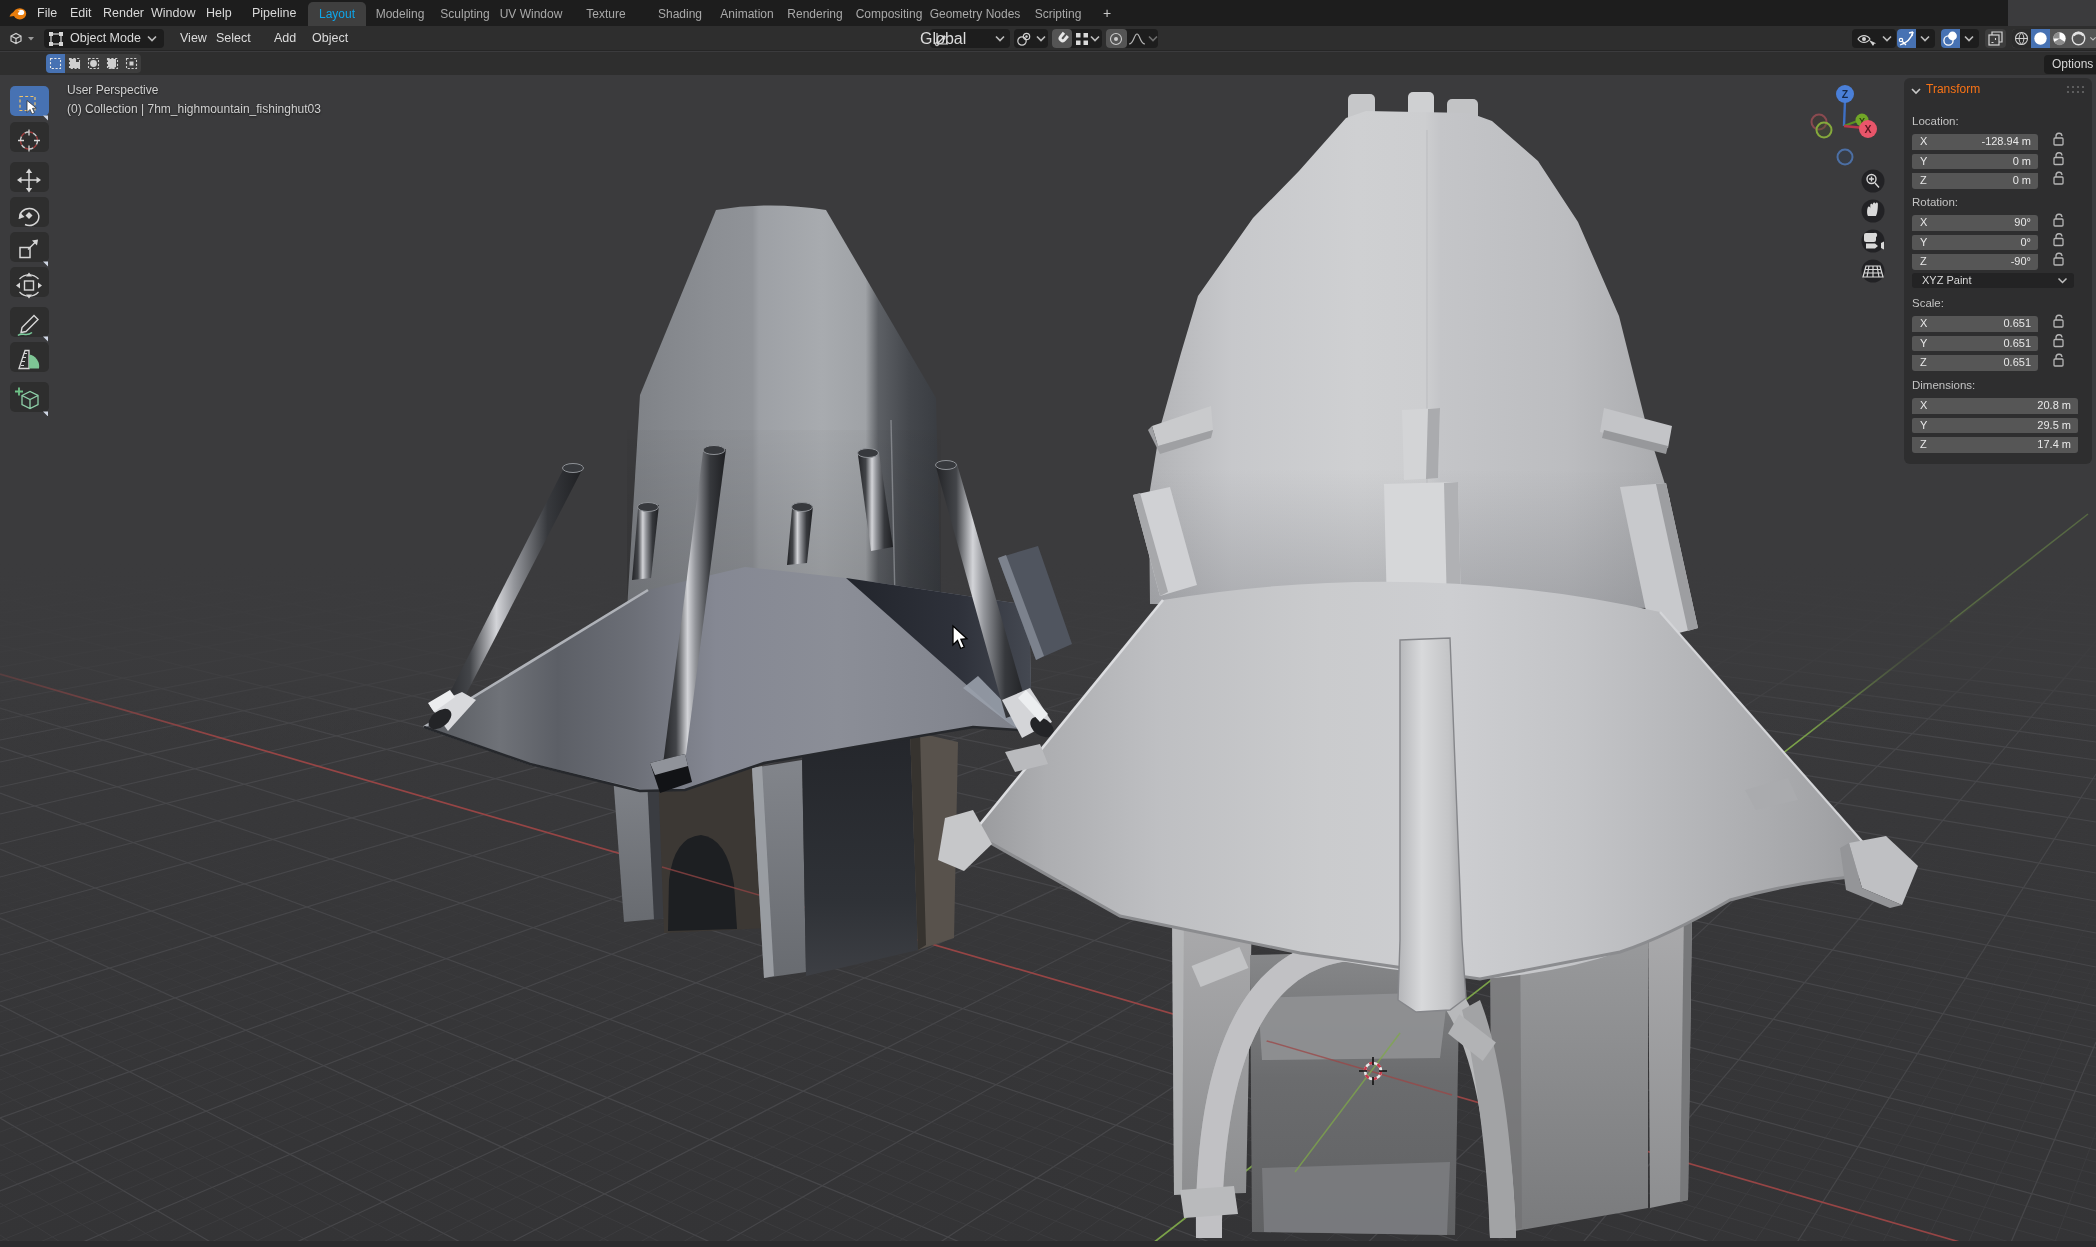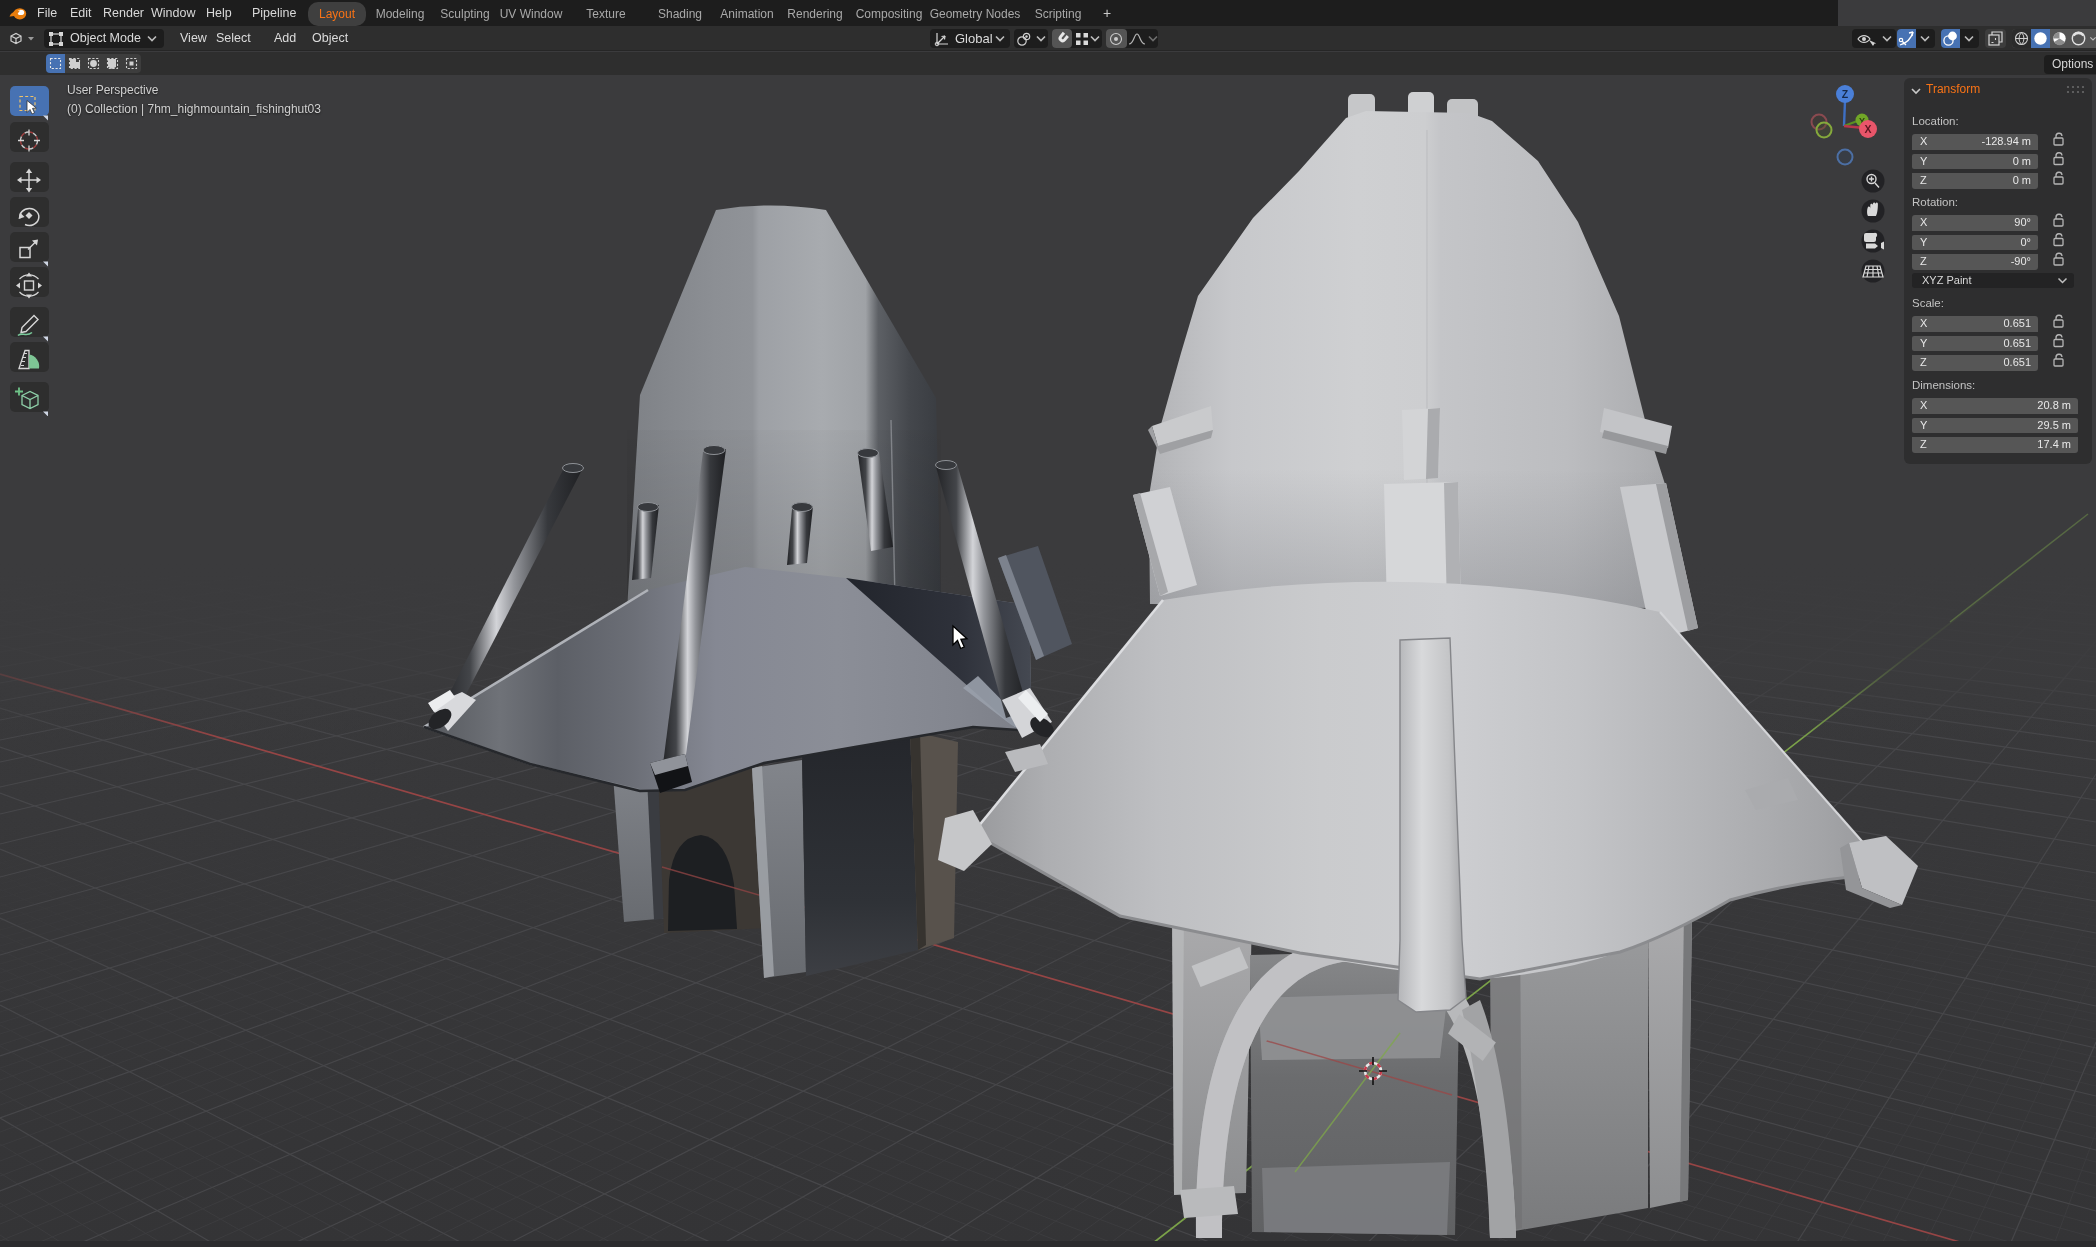--- a/index.html
+++ b/index.html
@@ -1,24 +1,24 @@
 <!DOCTYPE html>
 <html><head>
 <meta charset="utf-8">
 <style>
 * { margin:0; padding:0; box-sizing:border-box; }
 html,body { width:2096px; height:1247px; background:#3a3a3c; overflow:hidden;
   font-family:"Liberation Sans", sans-serif; }
 #app { position:absolute; top:0; left:0; width:2096px; height:1247px; overflow:hidden; }
 
-#topbar { position:absolute; top:0; left:0; width:1838px; height:26px; background:#1d1d1d; }
+#topbar { position:absolute; top:0; left:0; width:2008px; height:26px; background:#1d1d1d; }
 .menu { position:absolute; top:0; height:26px; line-height:26px; color:#d9d9d9; font-size:12.5px; }
 .tab { position:absolute; top:2px; height:24px; line-height:24px; color:#a9a9a9; font-size:12px;
   text-align:center; border-radius:5px 5px 0 0; }
-.tab.active { background:#3f3f3f; color:#f97316;border-radius:10px; }
+.tab.active { background:#3f3f3f; color:#0ea5e9; }
 
 #hdr { position:absolute; top:26px; left:0; width:2096px; height:25px; background:#2e2e2e;
   border-bottom:1px solid #262626; }
 #tools-row { position:absolute; top:52px; left:0; width:2096px; height:23px; background:#2e2e2e; }
 .htxt { position:absolute; color:#dcdcdc; font-size:12.5px; line-height:25px; top:0; }
 .chip { position:absolute; background:#1d1d1d; border-radius:4px; }
 
 #viewport { position:absolute; top:0; left:0; width:2096px; height:1247px; }
 #scene { position:absolute; top:0; left:0; }
 
@@ -673,21 +673,21 @@
 
     <div class="chip" style="left:930px;top:3px;width:80px;height:19px"></div>
     <svg style="position:absolute;left:934px;top:5px" width="16" height="16" viewBox="0 0 16 16">
       <g stroke="#d5d5d5" fill="none" stroke-width="1.2">
         <path d="M3 2 v11 h11"></path>
         <path d="M3 13 L11 5"></path>
         <path d="M11 5 l-3.5 .5 M11 5 l-.5 3.5"></path>
       </g>
       <circle cx="3" cy="13" r="1.8" fill="none" stroke="#d5d5d5"></circle>
     </svg>
-    <div class="htxt" style="left:955px;font-size:13px">Global</div>
+    <div class="htxt" style="left:920px;font-size:16px">Global</div>
     <svg style="position:absolute;left:994px;top:9px" width="12" height="8" viewBox="0 0 12 8">
       <path d="M2 1.5 l4 4 4-4" fill="none" stroke="#bdbdbd" stroke-width="1.6"></path>
     </svg>
 
     <div class="chip" style="left:1014px;top:3px;width:34px;height:19px"></div>
     <svg style="position:absolute;left:1016px;top:5px" width="16" height="16" viewBox="0 0 16 16">
       <circle cx="6" cy="10" r="4.2" fill="none" stroke="#d0d0d0" stroke-width="1.2"></circle>
       <circle cx="10.5" cy="5.5" r="3.2" fill="none" stroke="#d0d0d0" stroke-width="1.2"></circle>
       <circle cx="10.5" cy="5.5" r="1.2" fill="#d0d0d0"></circle>
     </svg>

